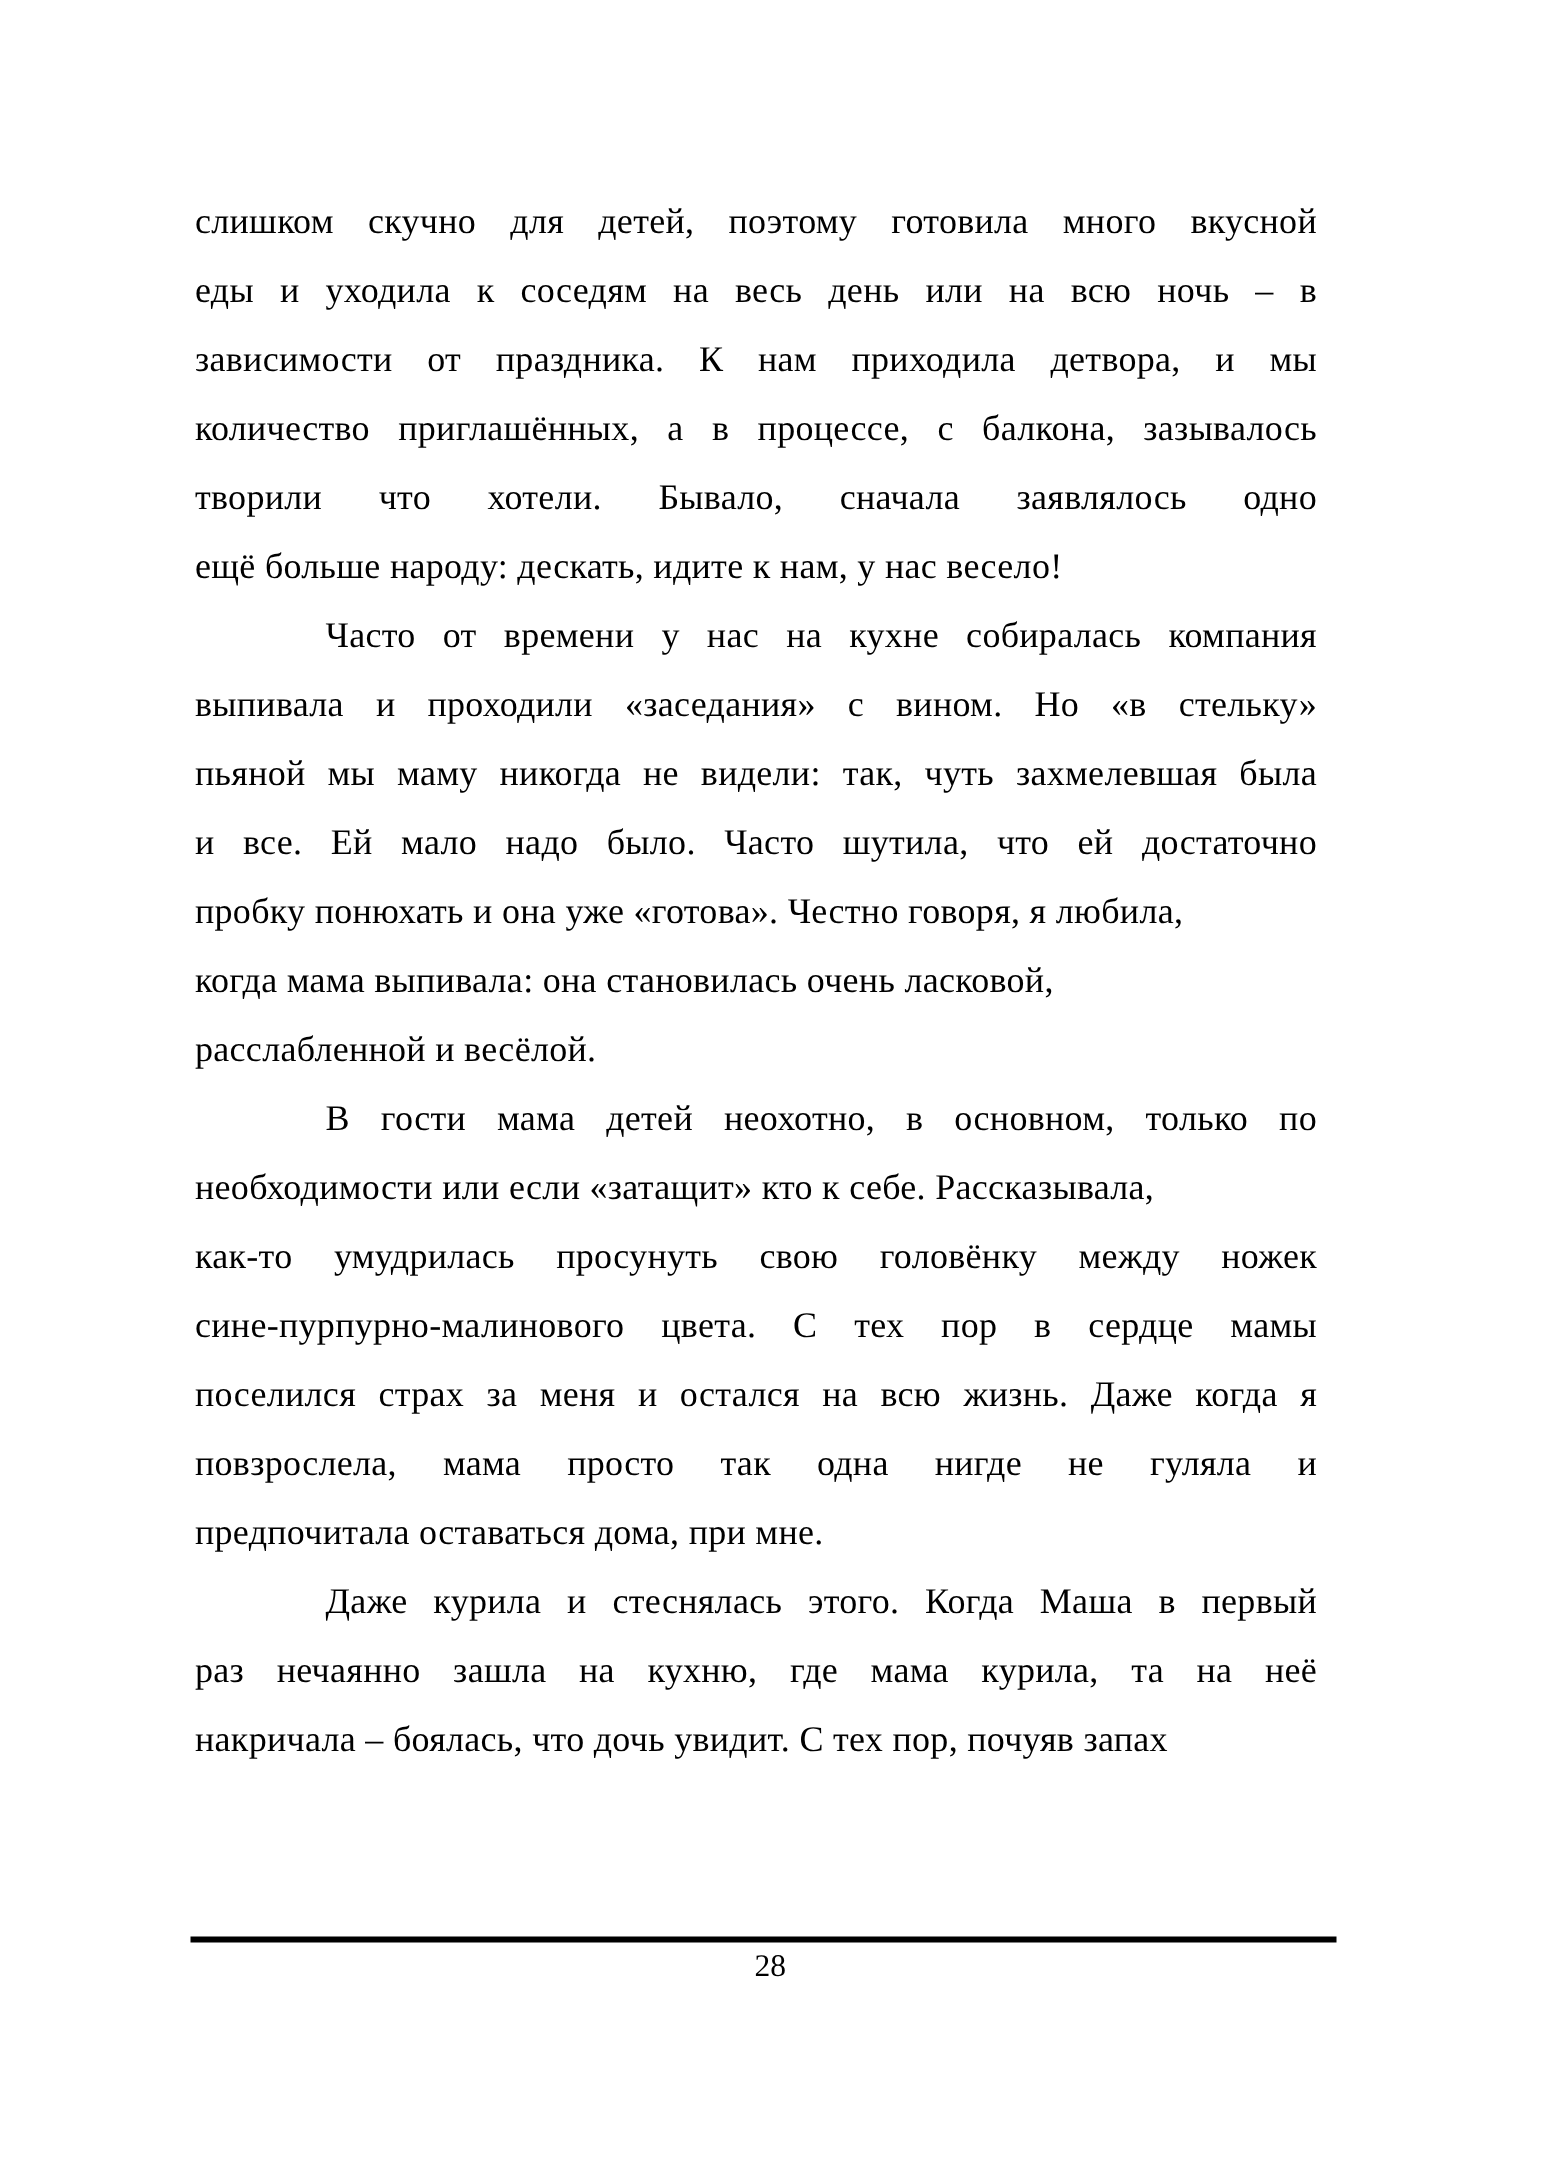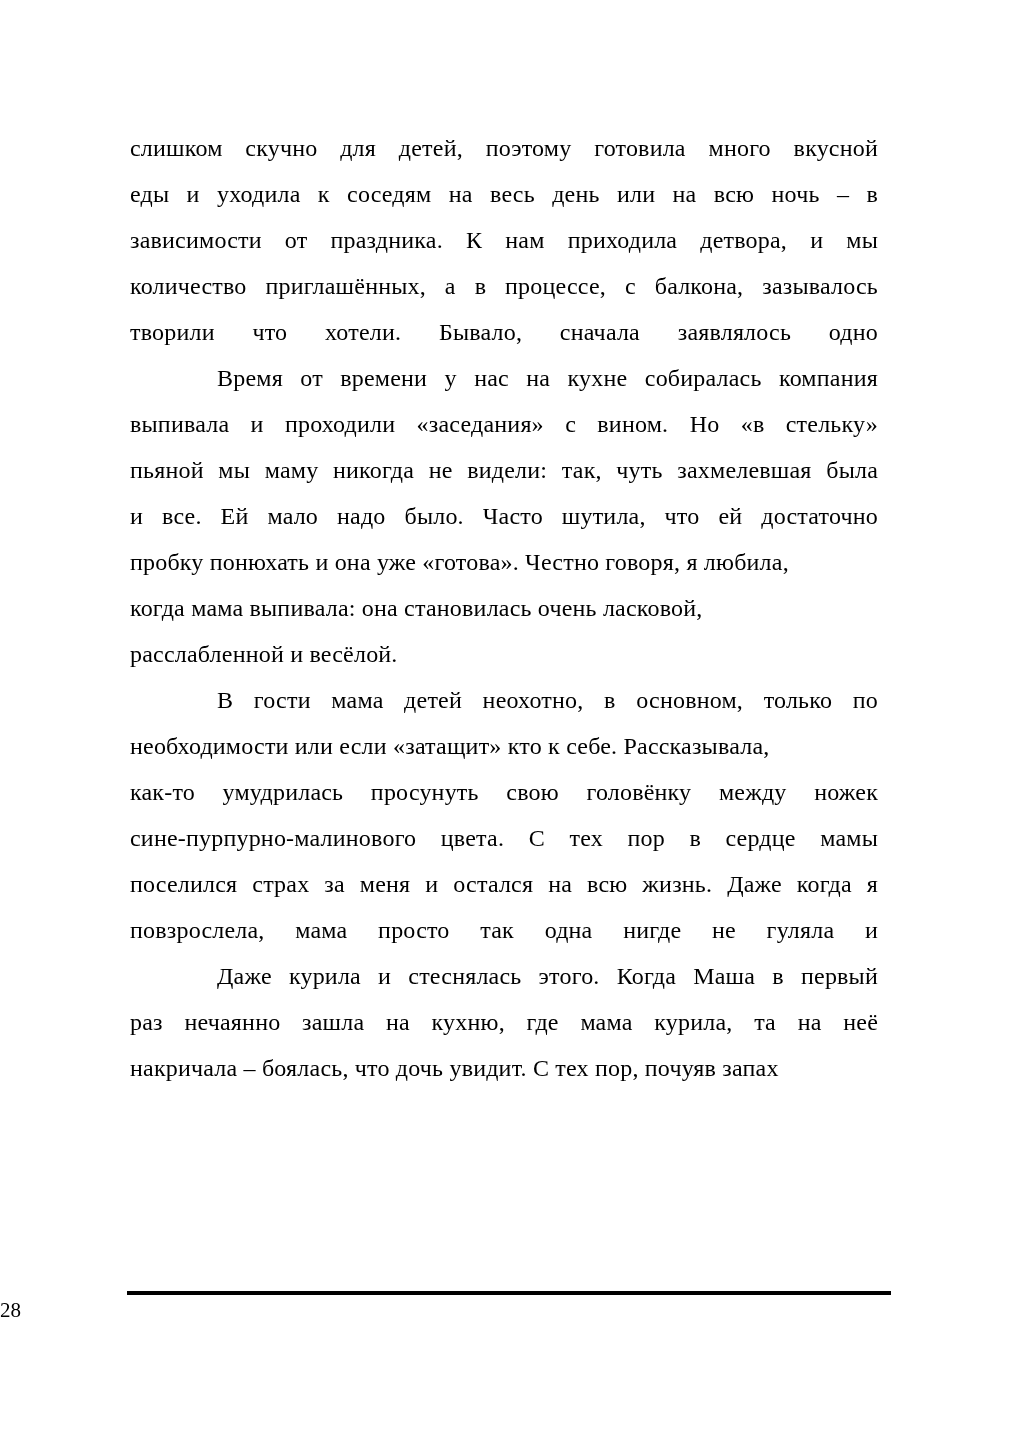--- a/index.html
+++ b/index.html
@@ -53,53 +53,56 @@
     top: 1291px;
     width: 764px;
     height: 4px;
     background: #000000;
   }
   .page-number {
     position: absolute;
     left: 0;
     top: 1297px;
     width: 1027px;
+    text-align: center;
     font-size: 21px;
     line-height: 26px;
     color: #000000;
   }
 </style>
 </head>
 <body>
 
 <div class="page">
   <main class="text-block" id="text-block">
       <div class="paragraph">
         <div class="line justify">слишком скучно для детей, поэтому готовила много вкусной</div>
         <div class="line justify">еды и уходила к соседям на весь день или на всю ночь – в</div>
         <div class="line justify">зависимости от праздника. К нам приходила детвора, и мы</div>
         <div class="line justify">количество приглашённых, а в процессе, с балкона, зазывалось</div>
         <div class="line justify">творили что хотели. Бывало, сначала заявлялось одно</div>
+        <div class="line">ещё больше народу: дескать, идите к нам, у нас весело!</div>
       </div>
       <div class="paragraph">
-        <div class="line justify indent">Время от времени у нас на кухне собиралась компания</div>
+        <div class="line justify indent">Часто от времени у нас на кухне собиралась компания</div>
         <div class="line justify">выпивала и проходили «заседания» с вином. Но «в стельку»</div>
         <div class="line justify">пьяной мы маму никогда не видели: так, чуть захмелевшая была</div>
         <div class="line justify">и все. Ей мало надо было. Часто шутила, что ей достаточно</div>
         <div class="line">пробку понюхать и она уже «готова». Честно говоря, я любила,</div>
         <div class="line">когда мама выпивала: она становилась очень ласковой,</div>
         <div class="line">расслабленной и весёлой.</div>
       </div>
       <div class="paragraph">
         <div class="line justify indent">В гости мама детей неохотно, в основном, только по</div>
         <div class="line">необходимости или если «затащит» кто к себе. Рассказывала,</div>
         <div class="line justify">как-то умудрилась просунуть свою головёнку между ножек</div>
         <div class="line justify">сине-пурпурно-малинового цвета. С тех пор в сердце мамы</div>
         <div class="line justify">поселился страх за меня и остался на всю жизнь. Даже когда я</div>
         <div class="line justify">повзрослела, мама просто так одна нигде не гуляла и</div>
+        <div class="line">предпочитала оставаться дома, при мне.</div>
       </div>
       <div class="paragraph">
         <div class="line justify indent">Даже курила и стеснялась этого. Когда Маша в первый</div>
         <div class="line justify">раз нечаянно зашла на кухню, где мама курила, та на неё</div>
         <div class="line">накричала – боялась, что дочь увидит. С тех пор, почуяв запах</div>
       </div>
     </main>
   <div class="footer-rule"></div>
   <div class="page-number">28</div>
 </div>

